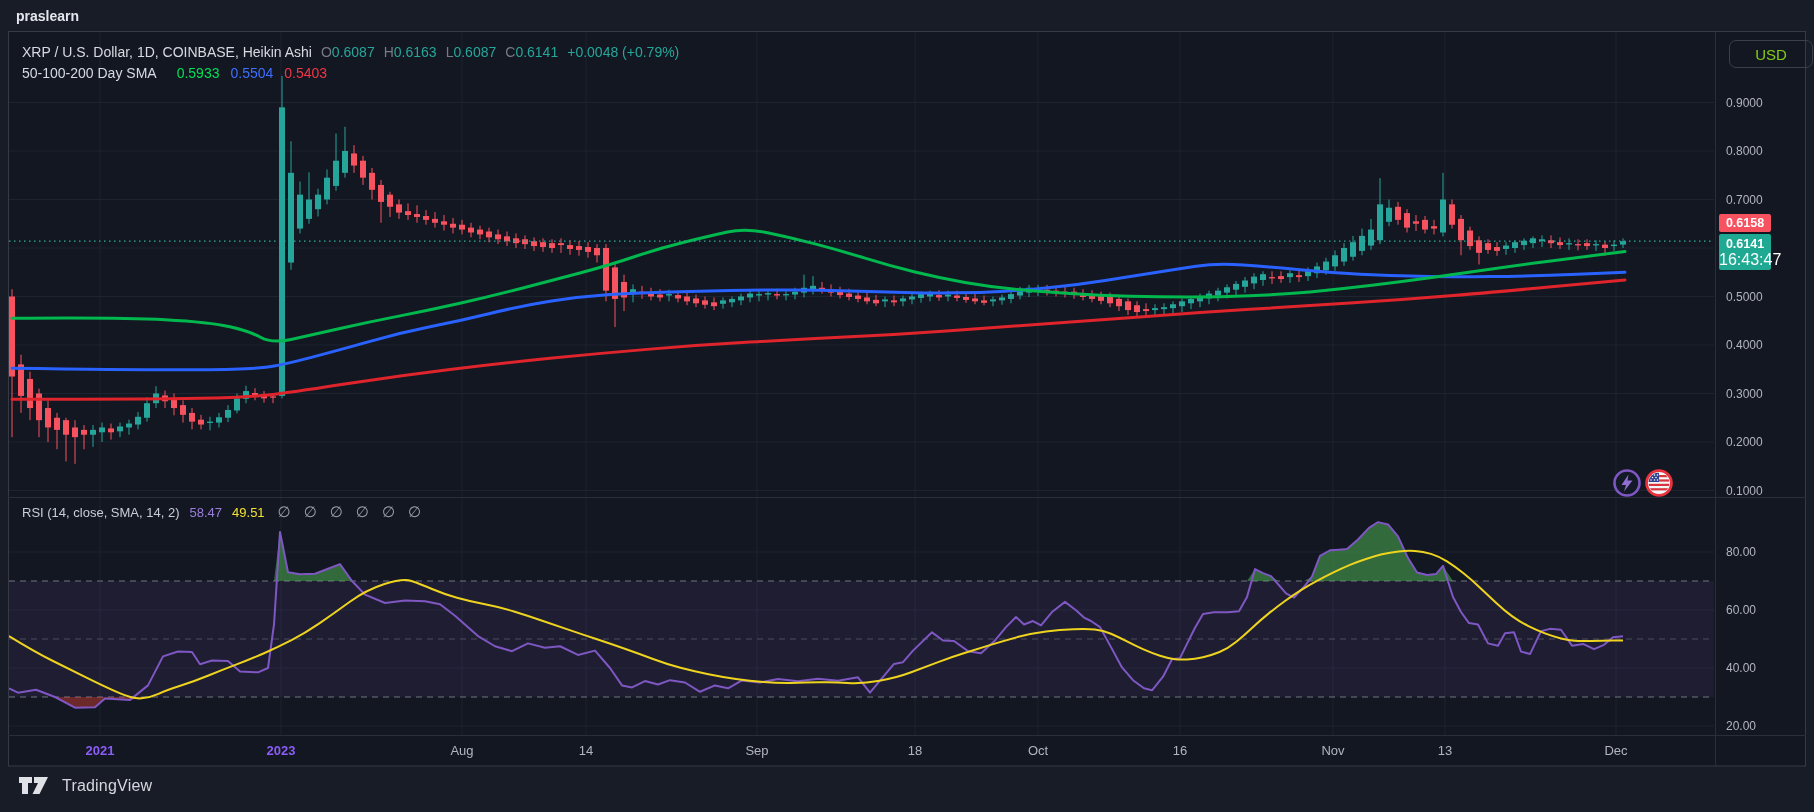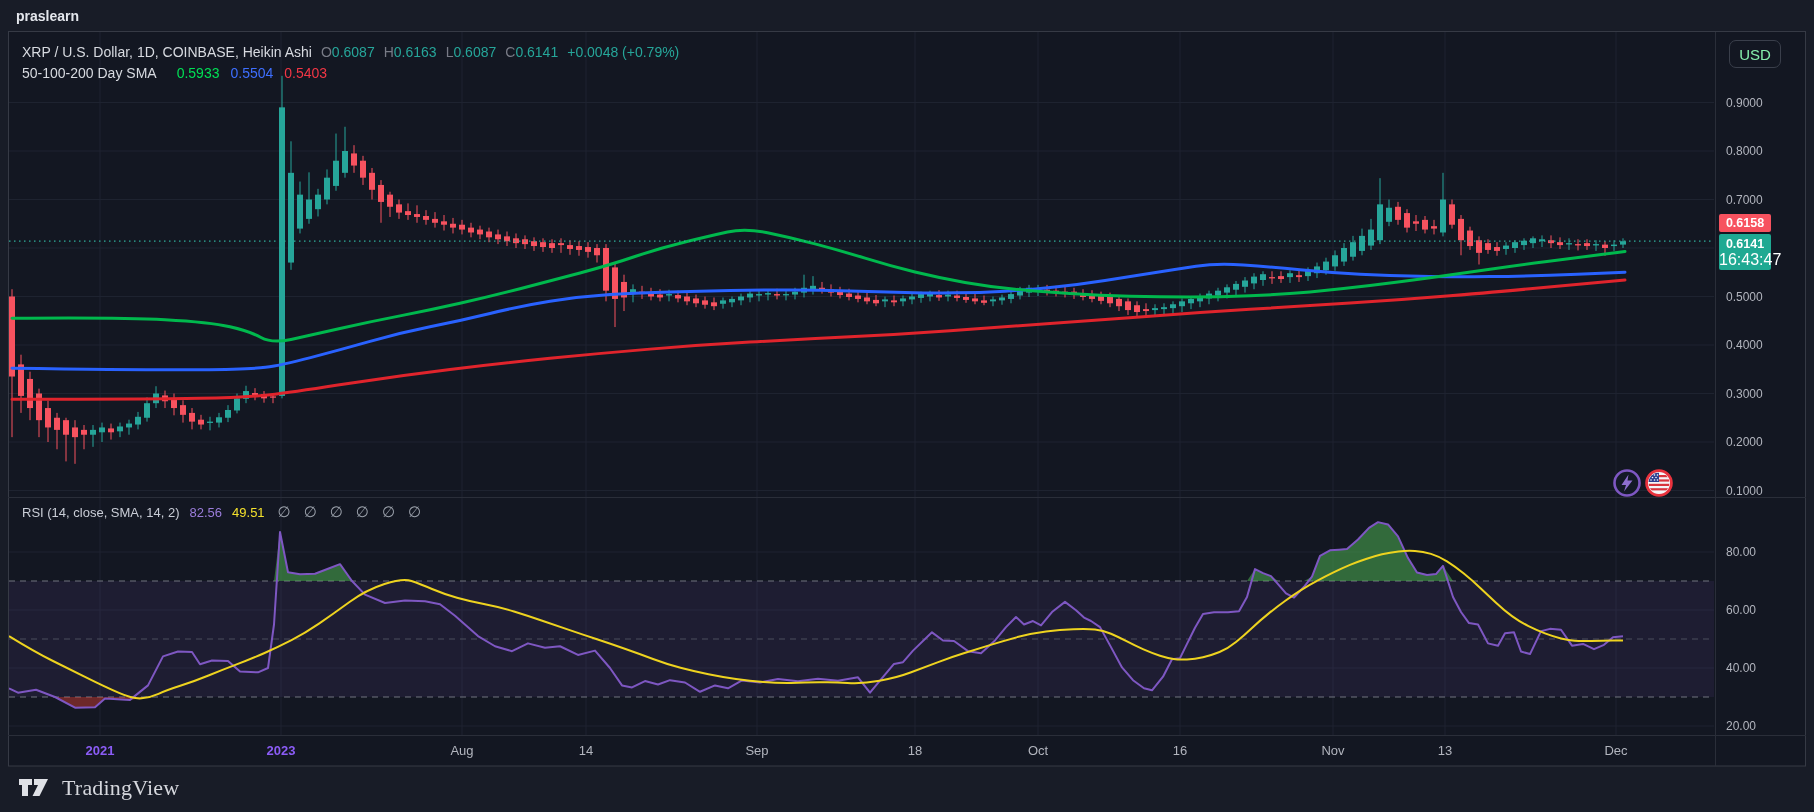--- a/index.html
+++ b/index.html
@@ -14,28 +14,28 @@
   .legend-row .kv{margin-left:9px;}
   .legend-row .kv .k{color:#787b86;}
   .legend-row .chg{margin-left:9px;}
   .sma-val{margin-left:11px;font-weight:400;}
   .rsi-legend{position:absolute;left:22px;top:503px;display:flex;align-items:center;font-size:13px;color:#c9cdd6;white-space:nowrap;}
   .rsi-legend .v{margin-left:10px;font-weight:400;}
   .rsi-legend .slash{margin-left:13px;color:#9aa0aa;font-size:15px;}
   .axlab{position:absolute;font-size:12px;color:#b2b5be;line-height:16px;}
   .axlab.ctr{transform:translateX(-50%);font-size:13px;}
   .axlab.bold{font-weight:700;color:#8b5cf6;}
-  .usd-btn{position:absolute;left:1729px;top:40px;width:52px;height:28px;border:1px solid #3a3f4b;border-radius:7px;background:transparent;color:#86efac;font-size:15px;font-family:"Liberation Sans",sans-serif;display:flex;align-items:center;justify-content:center;cursor:pointer;}
+  .usd-btn{position:absolute;left:1729px;top:40px;width:84px;height:28px;border:1px solid #3a3f4b;border-radius:7px;background:transparent;color:#84cc16;font-size:15px;font-family:"Liberation Sans",sans-serif;display:flex;align-items:center;justify-content:center;cursor:pointer;}
   .badge{position:absolute;left:1719px;width:52px;color:#fff;text-align:center;border-radius:2px;}
   .badge-upper{top:214px;height:18px;font-size:12.5px;font-weight:700;line-height:18px;}
   .badge-lower{top:234px;height:36px;font-size:12.5px;font-weight:700;line-height:16px;padding-top:2px;box-sizing:border-box;}
   .badge-lower .cd{font-weight:400;font-size:16px;display:block;line-height:15px;}
   .float-icons{position:absolute;left:1612px;top:468px;display:flex;gap:2px;}
   .brand{position:absolute;left:18px;top:775px;display:flex;align-items:center;gap:8px;}
-  .brand .txt{font-size:22px;color:#d5d7dd;letter-spacing:.2px;font-family:Liberation Serif, serif;}
+  .brand .txt{font-size:16px;color:#d5d7dd;letter-spacing:.2px;}
 </style>
 </head>
 <body>
 
 <div class="stage">
   <div class="widget-bg"></div>
 
   <svg class="plot" id="plot" width="1814" height="812" viewBox="0 0 1814 812">
       <line x1="100" y1="32" x2="100" y2="735" stroke="#1e2330"></line>
       <line x1="281" y1="32" x2="281" y2="735" stroke="#1e2330"></line>
@@ -484,21 +484,21 @@
     <span>50-100-200 Day SMA</span>
     <span id="sma-values" style="display:flex;">
         <span class="sma-val" style="color: rgb(0, 224, 85); margin-left: 20px;">0.5933</span>
         <span class="sma-val" style="color: rgb(62, 111, 255);">0.5504</span>
         <span class="sma-val" style="color: rgb(242, 54, 69);">0.5403</span>
       </span>
   </div>
 
   <div class="rsi-legend">
     <span>RSI (14, close, SMA, 14, 2)</span>
-    <span class="v" style="color:#9b7ddb;">82.56</span>
+    <span class="v" style="color:#9b7ddb;">58.47</span>
     <span class="v" style="color:#f3e02c;">49.51</span>
     <span id="rsi-empties" style="display:flex;">
         <span class="slash">∅</span>
         <span class="slash">∅</span>
         <span class="slash">∅</span>
         <span class="slash">∅</span>
         <span class="slash">∅</span>
         <span class="slash">∅</span>
       </span>
   </div>

